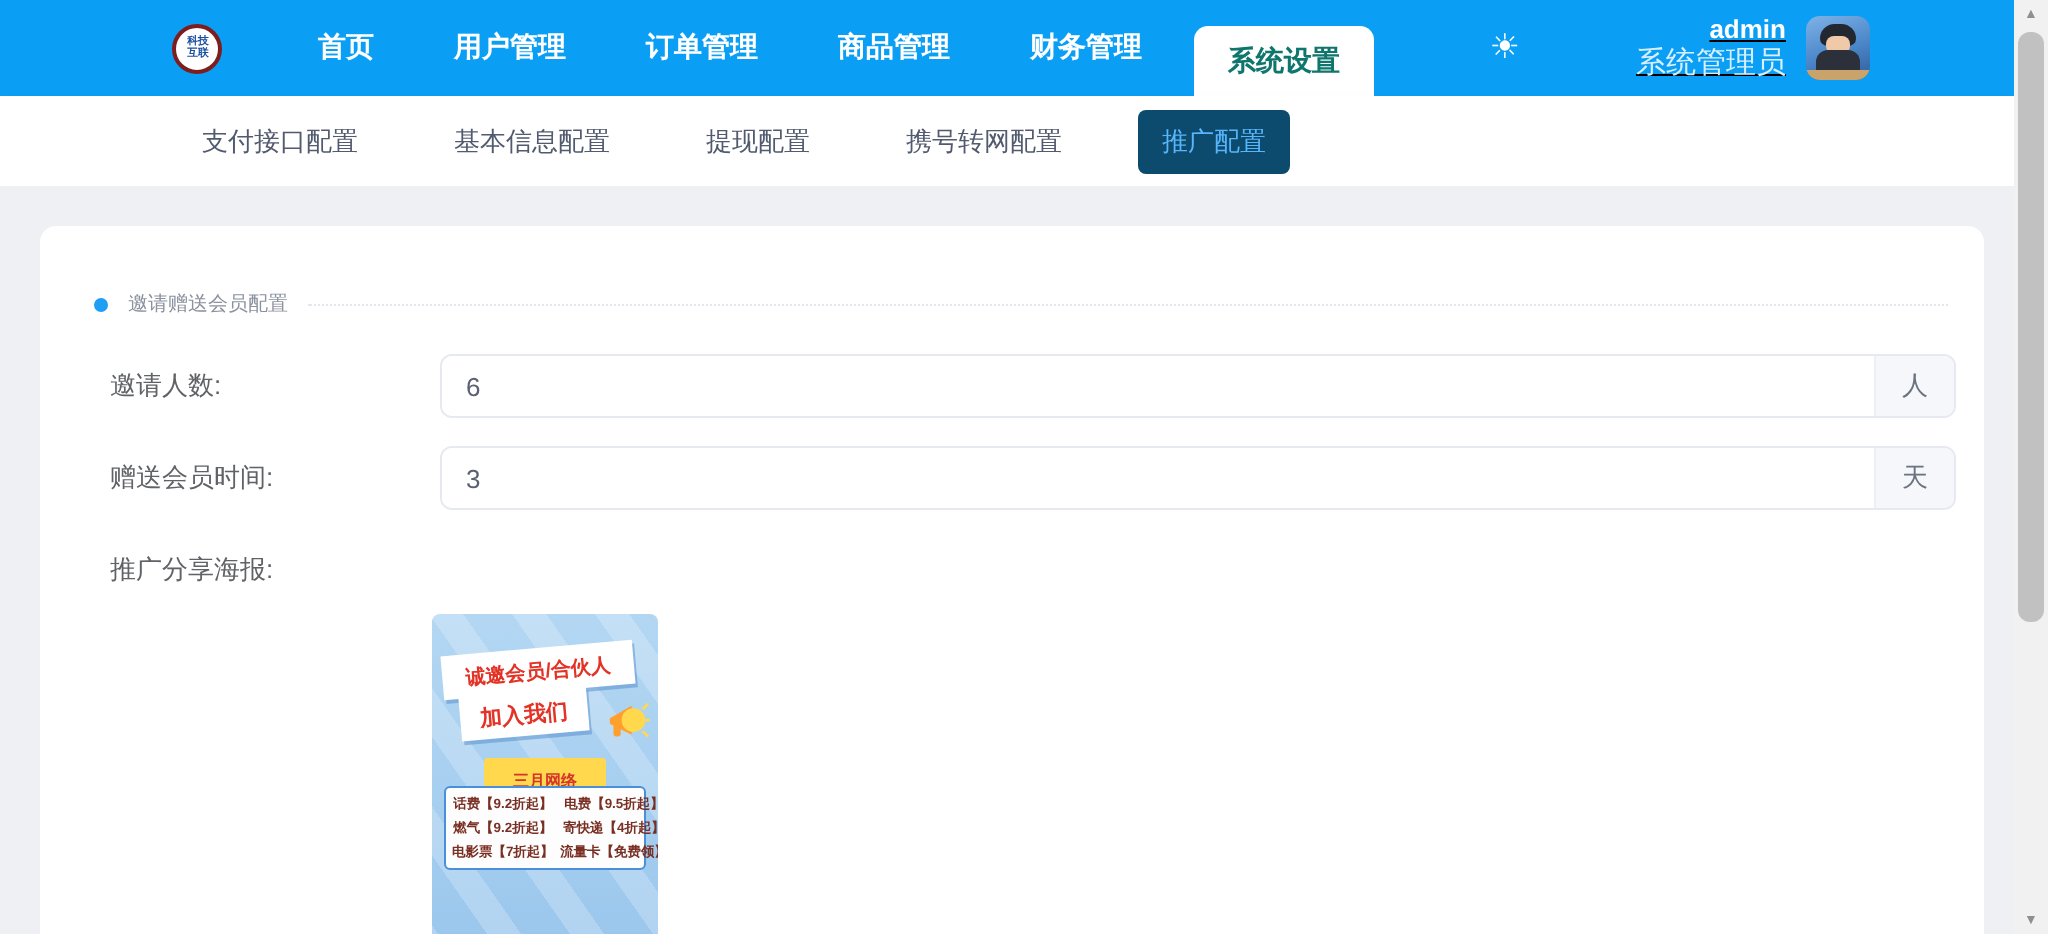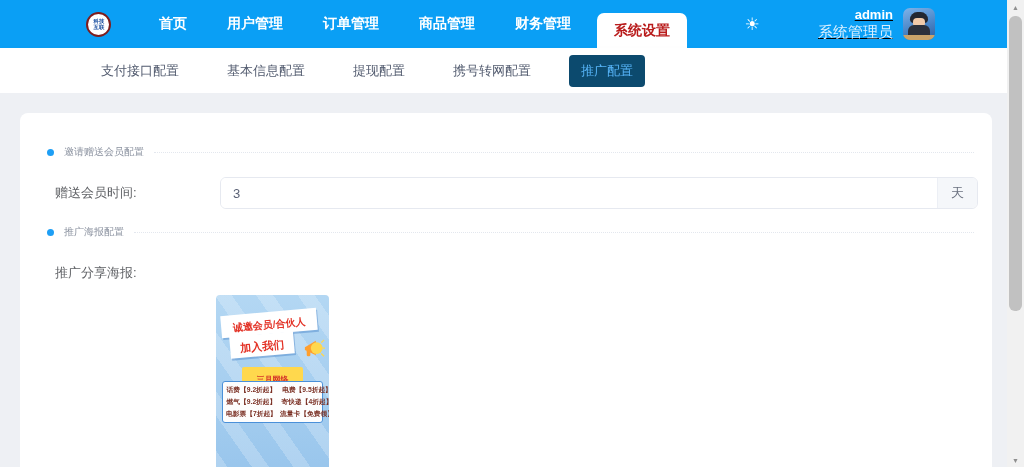--- a/index.html
+++ b/index.html
@@ -10,21 +10,21 @@
   
   .header { position:absolute; top:0; left:0; width:1007px; height:48px;
     background:#0a9ff5; display:flex; align-items:center; }
   .logo { width:25px; height:25px; margin-left:86px; border-radius:50%;
     background:#fff; border:2px solid #7e1d1d; display:flex; flex-direction:column;
     align-items:center; justify-content:center; line-height:1; flex:none; }
   .logo span { font-size:6px; color:#1a4fa0; font-weight:bold; transform:scale(.9); }
   .nav { display:flex; align-items:flex-end; height:48px; margin-left:28px; }
   .nav-item { color:#fff; font-size:14px; font-weight:bold; padding:0 20px;
     height:48px; display:flex; align-items:center; cursor:pointer; }
-  .nav-item.active { background:#fff; color:#b91c1c; height:35px; margin:0 6px;
+  .nav-item.active { background:#fff; color:#0f766e; height:35px; margin:0 6px;
     padding:0 17px; border-radius:7px 7px 0 0; align-self:flex-end; }
   .header-right { margin-left:auto; display:flex; align-items:center; margin-right:72px; }
   .sun { color:#fff; font-size:17px; margin-right:58px; cursor:pointer; }
   .user-meta { text-align:right; margin-right:10px; line-height:1.25;text-decoration:underline; }
   .user-name { color:#fff; font-size:13px; font-weight:bold; }
   .user-role { color:#d8efff; font-size:15px; }
   .avatar { width:32px; height:32px; border-radius:7px; overflow:hidden; position:relative;
     background:linear-gradient(160deg,#7fb3e8 0%,#4a86c8 55%,#2f5d9e 100%); flex:none; }
   .avatar .hair { position:absolute; top:4px; left:7px; width:18px; height:11px;
     background:#232730; border-radius:8px 8px 4px 4px; }
@@ -146,34 +146,36 @@
 
   <div class="content">
     <div class="card">
 
       <div class="section-head">
         <span class="dot"></span>
         <span class="section-title">邀请赠送会员配置</span>
         <span class="section-line"></span>
       </div>
 
+      <div class="form-row">
+        <div class="form-label">邀请人数:</div>
+        <div class="input-group">
+          <input type="text" value="6" style="">
+          <div class="input-suffix">人</div>
+        </div>
+      </div>
 
       <div class="form-row">
         <div class="form-label">赠送会员时间:</div>
         <div class="input-group">
           <input type="text" value="3" style="">
           <div class="input-suffix">天</div>
         </div>
       </div>
 
-      <div class="section-head" style="margin-top:16px;">
-        <span class="dot"></span>
-        <span class="section-title">推广海报配置</span>
-        <span class="section-line"></span>
-      </div>
 
       <div class="form-row upload-row">
         <div class="form-label">推广分享海报:</div>
       </div>
 
       <div class="poster-wrap">
         <div class="poster">
           <div class="banner1">
             <span>诚邀会员/合伙人</span>
           </div>

